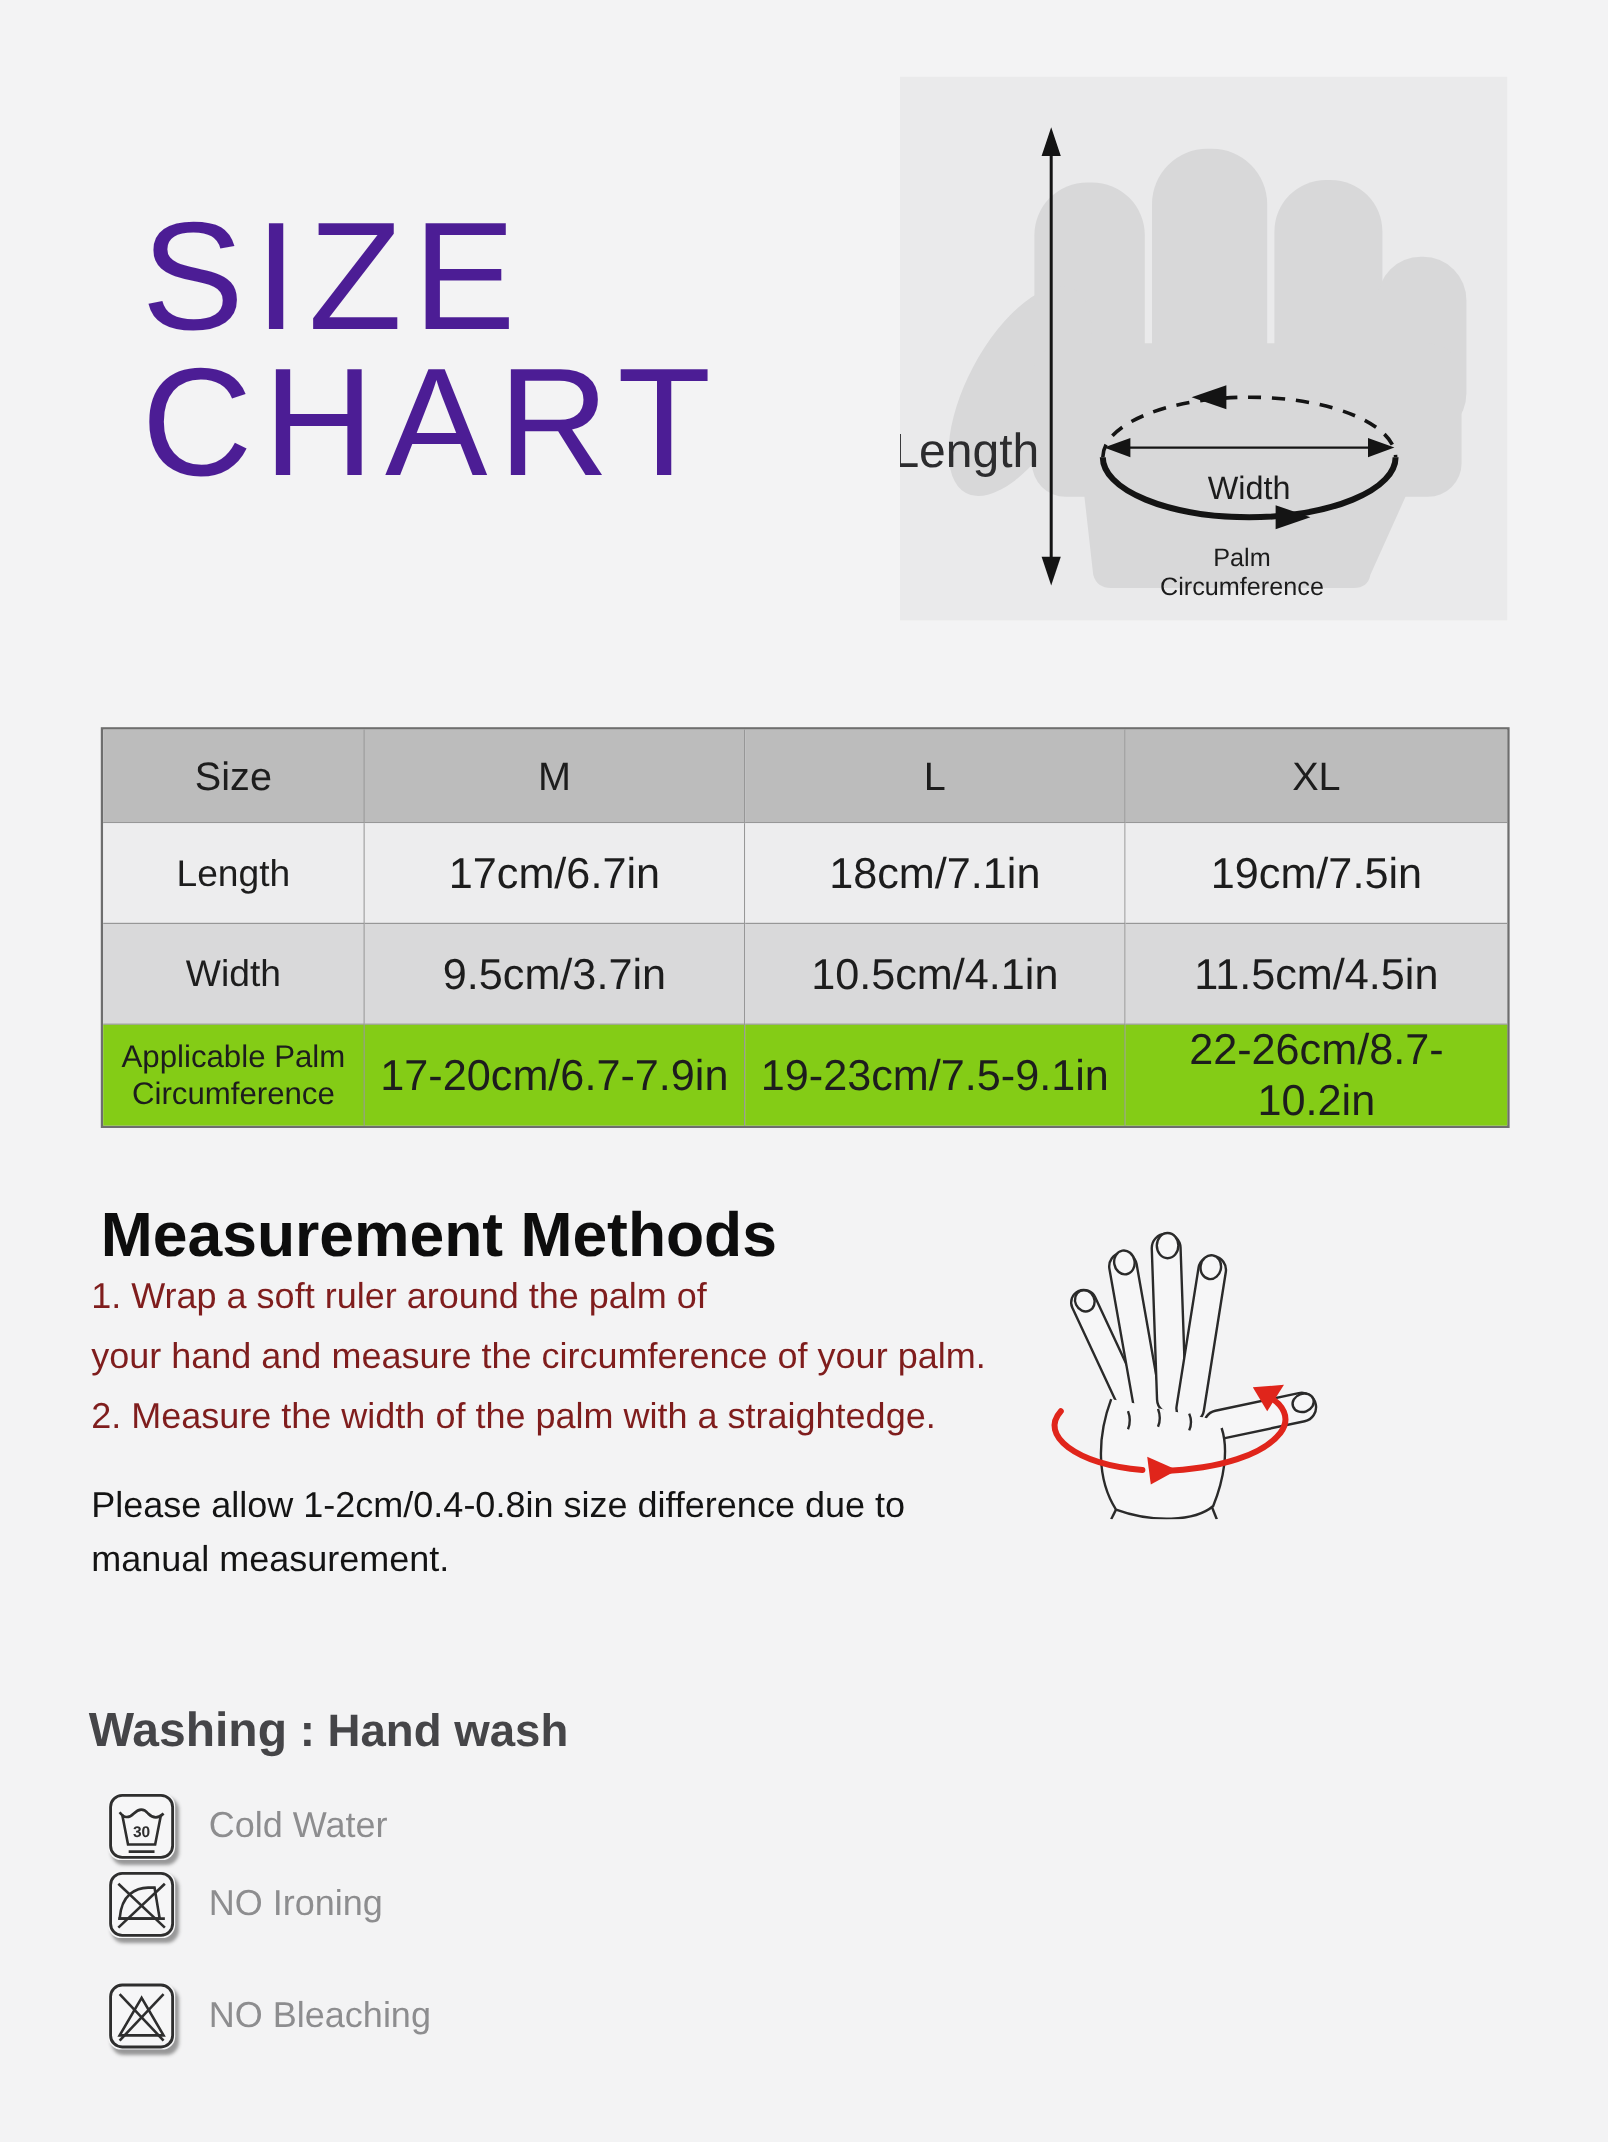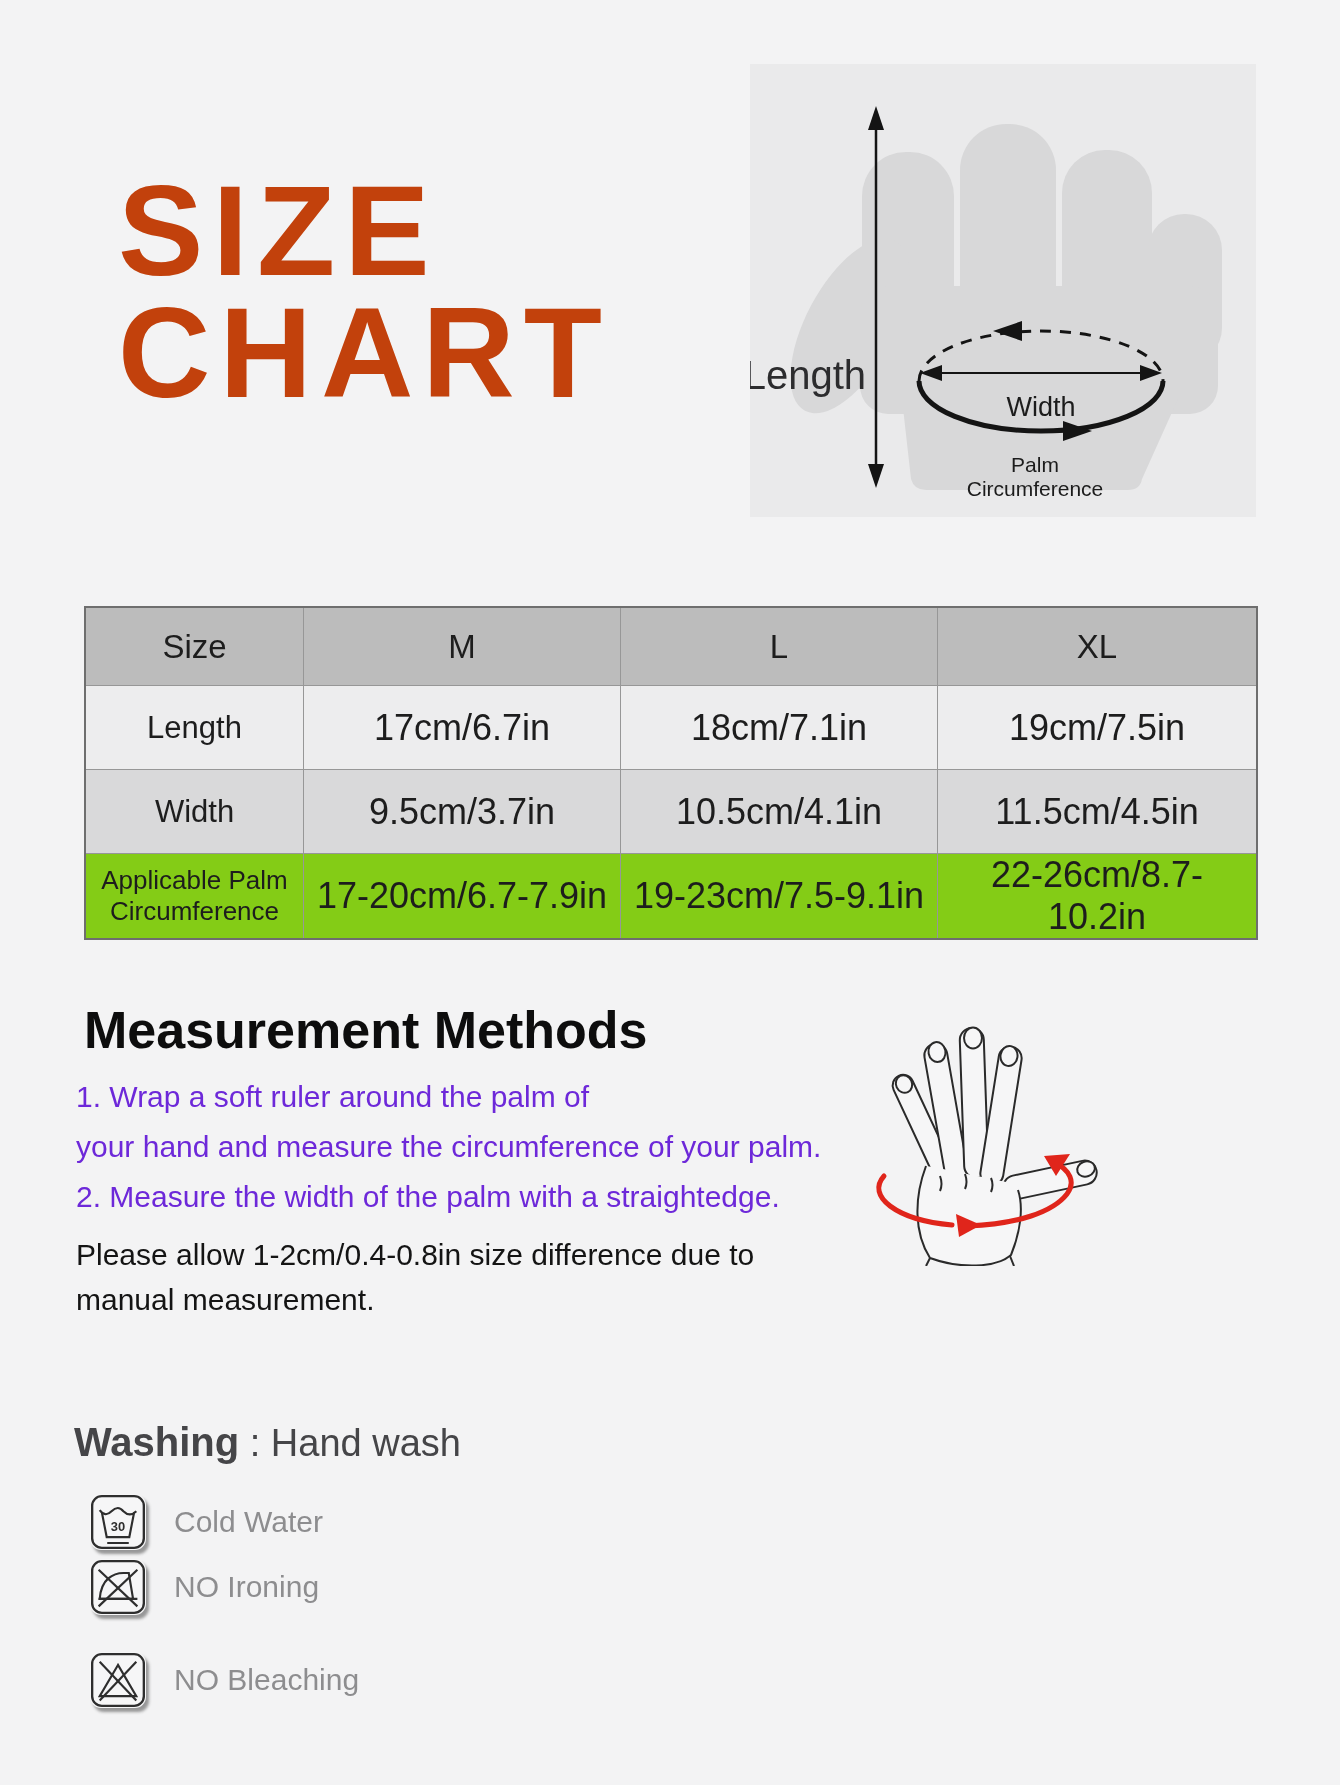--- a/index.html
+++ b/index.html
@@ -5,21 +5,21 @@
   html,body{margin:0;padding:0;}
   body{font-family:"Liberation Sans", sans-serif; background:#d9d9d9;}
   #page{
     position:relative; width:1340px; height:1785px; margin:0 auto;
     background:#f3f3f4; overflow:hidden; color:#1c1c1c;
   }
   
   #size-chart-title{
     position:absolute; left:118px; top:170px;
     font-size:128px; line-height:122px; letter-spacing:9px;
-    color:#c2410c; font-weight:700; white-space:pre;
+    color:#4c1d95; font-weight:400; white-space:pre;
   }
   
   #glove-panel{
     position:absolute; left:750px; top:64px; width:506px; height:453px;
     background:#eaeaeb;
   }
   #glove-panel svg{display:block;}
   
   #size-table{
     position:absolute; left:84px; top:606px; width:1170px;
@@ -41,34 +41,34 @@
   .r3{background:#84cc16;}
   .rowlabel{font-size:31px;}
   .rowlabel-small{font-size:26px; line-height:31px;}
   
   #measure-heading{
     position:absolute; left:84px; top:1000px;
     font-size:52px; font-weight:700; color:#0d0d0d;
   }
   #measure-steps{
     position:absolute; left:76px; top:1056px;
-    font-size:30px; line-height:50px; color:#6d28d9;margin-top:16px;
+    font-size:30px; line-height:50px; color:#7f1d1d;
   }
   #measure-note{
     position:absolute; left:76px; top:1232px;
     font-size:30px; line-height:45px; color:#141414;
   }
   #hand-illustration{position:absolute; left:848px; top:998px;}
   
   #washing-heading{
     position:absolute; left:74px; top:1420px;
     font-size:40px; color:#454548;
   }
   #washing-heading .bold{font-weight:700;}
-  #washing-heading .rest{font-weight:400; font-size:38px;}
+  #washing-heading .rest{font-weight:700; font-size:38px;}
   .wash-row{position:absolute; left:90px; display:flex; align-items:center;}
   .wash-row .icon-box{
     width:56px; height:56px; border-radius:11px;
     box-shadow:3px 4px 3px rgba(40,40,40,0.45);
     background:#f6f6f7;
   }
   .wash-row .wash-label{
     margin-left:28px; font-size:30px; color:#8d8d8f;
   }
   #wash-row-0{top:1494px;}

